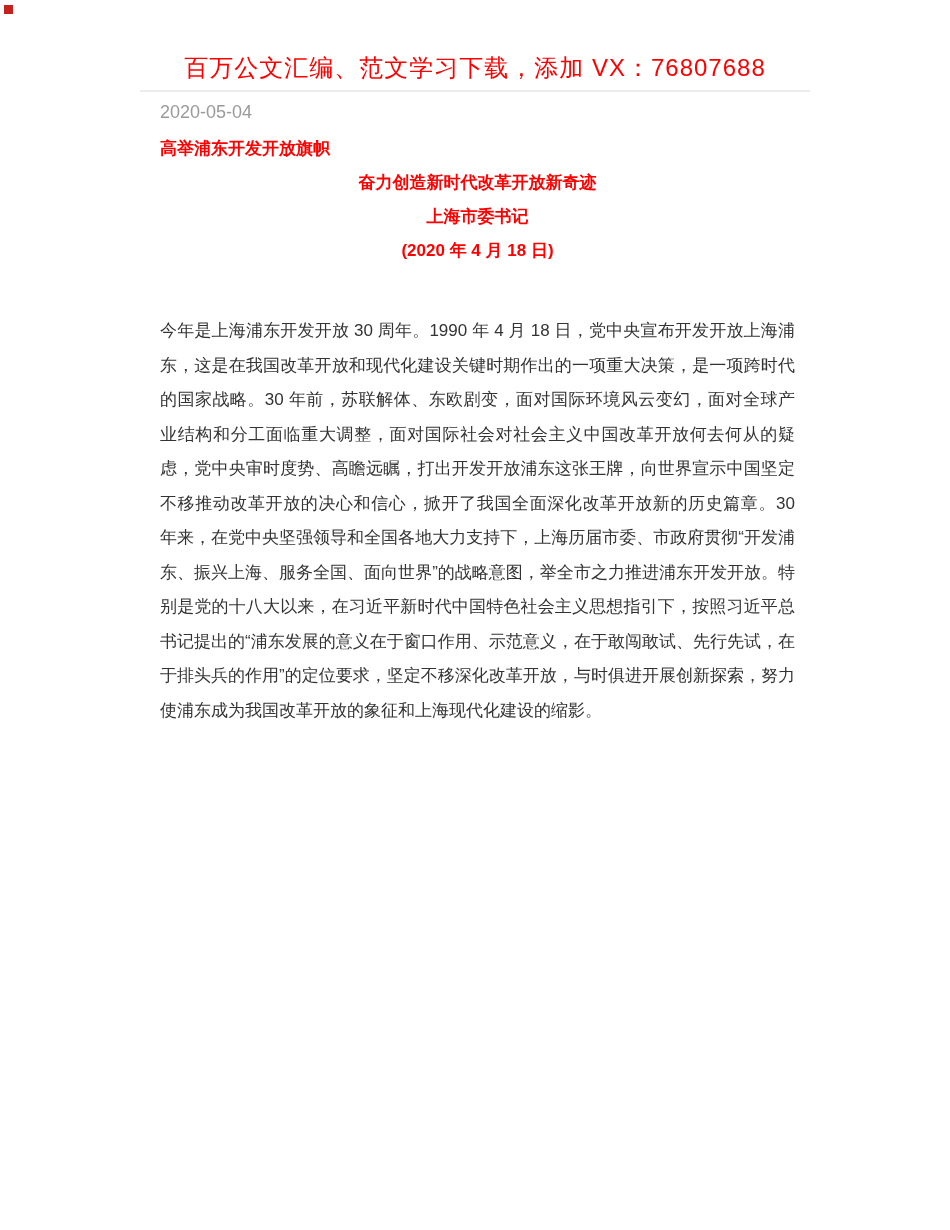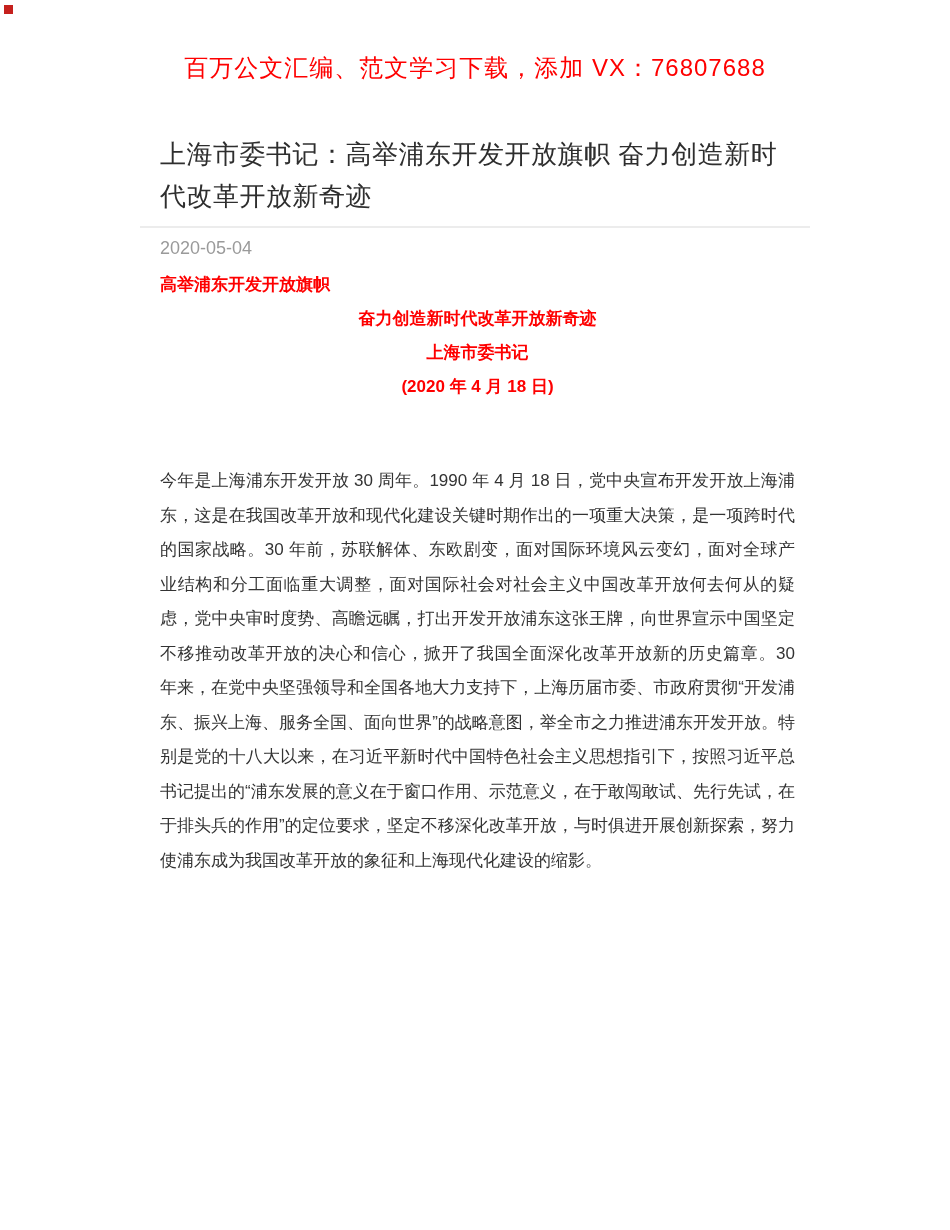--- a/index.html
+++ b/index.html
@@ -63,41 +63,38 @@
     font-size: 17px;
     line-height: 34px;
   }
   .red-block {
     margin-top: 9px;
   }
   .red-line.center {
     text-align: center;
   }
   .article-body {
-    margin-top: 60px;
+    margin-top: 46px;
     font-size: 17px;
     line-height: 34.5px;
     color: #333333;
     text-align: justify;
   }
   .article-body p {
     margin: 0;
   }
 </style>
 </head>
 <body>
 
 <div class="corner-marker"></div>
 
 <div class="banner">百万公文汇编、范文学习下载，添加 VX：76807688</div>
 
 <div class="content">
-  <div class="content-inner">
-    <h1 class="title">上海市委书记：高举浦东开发开放旗帜 奋力创造新时代改革开放新奇迹</h1>
-  </div>
 
   <hr class="divider">
 
   <div class="content-inner">
     <div class="date">2020-05-04</div>
 
     <div class="red-block">
       <div class="red-line">高举浦东开发开放旗帜</div>
       <div class="red-line center">奋力创造新时代改革开放新奇迹</div>
       <div class="red-line center">上海市委书记</div>

